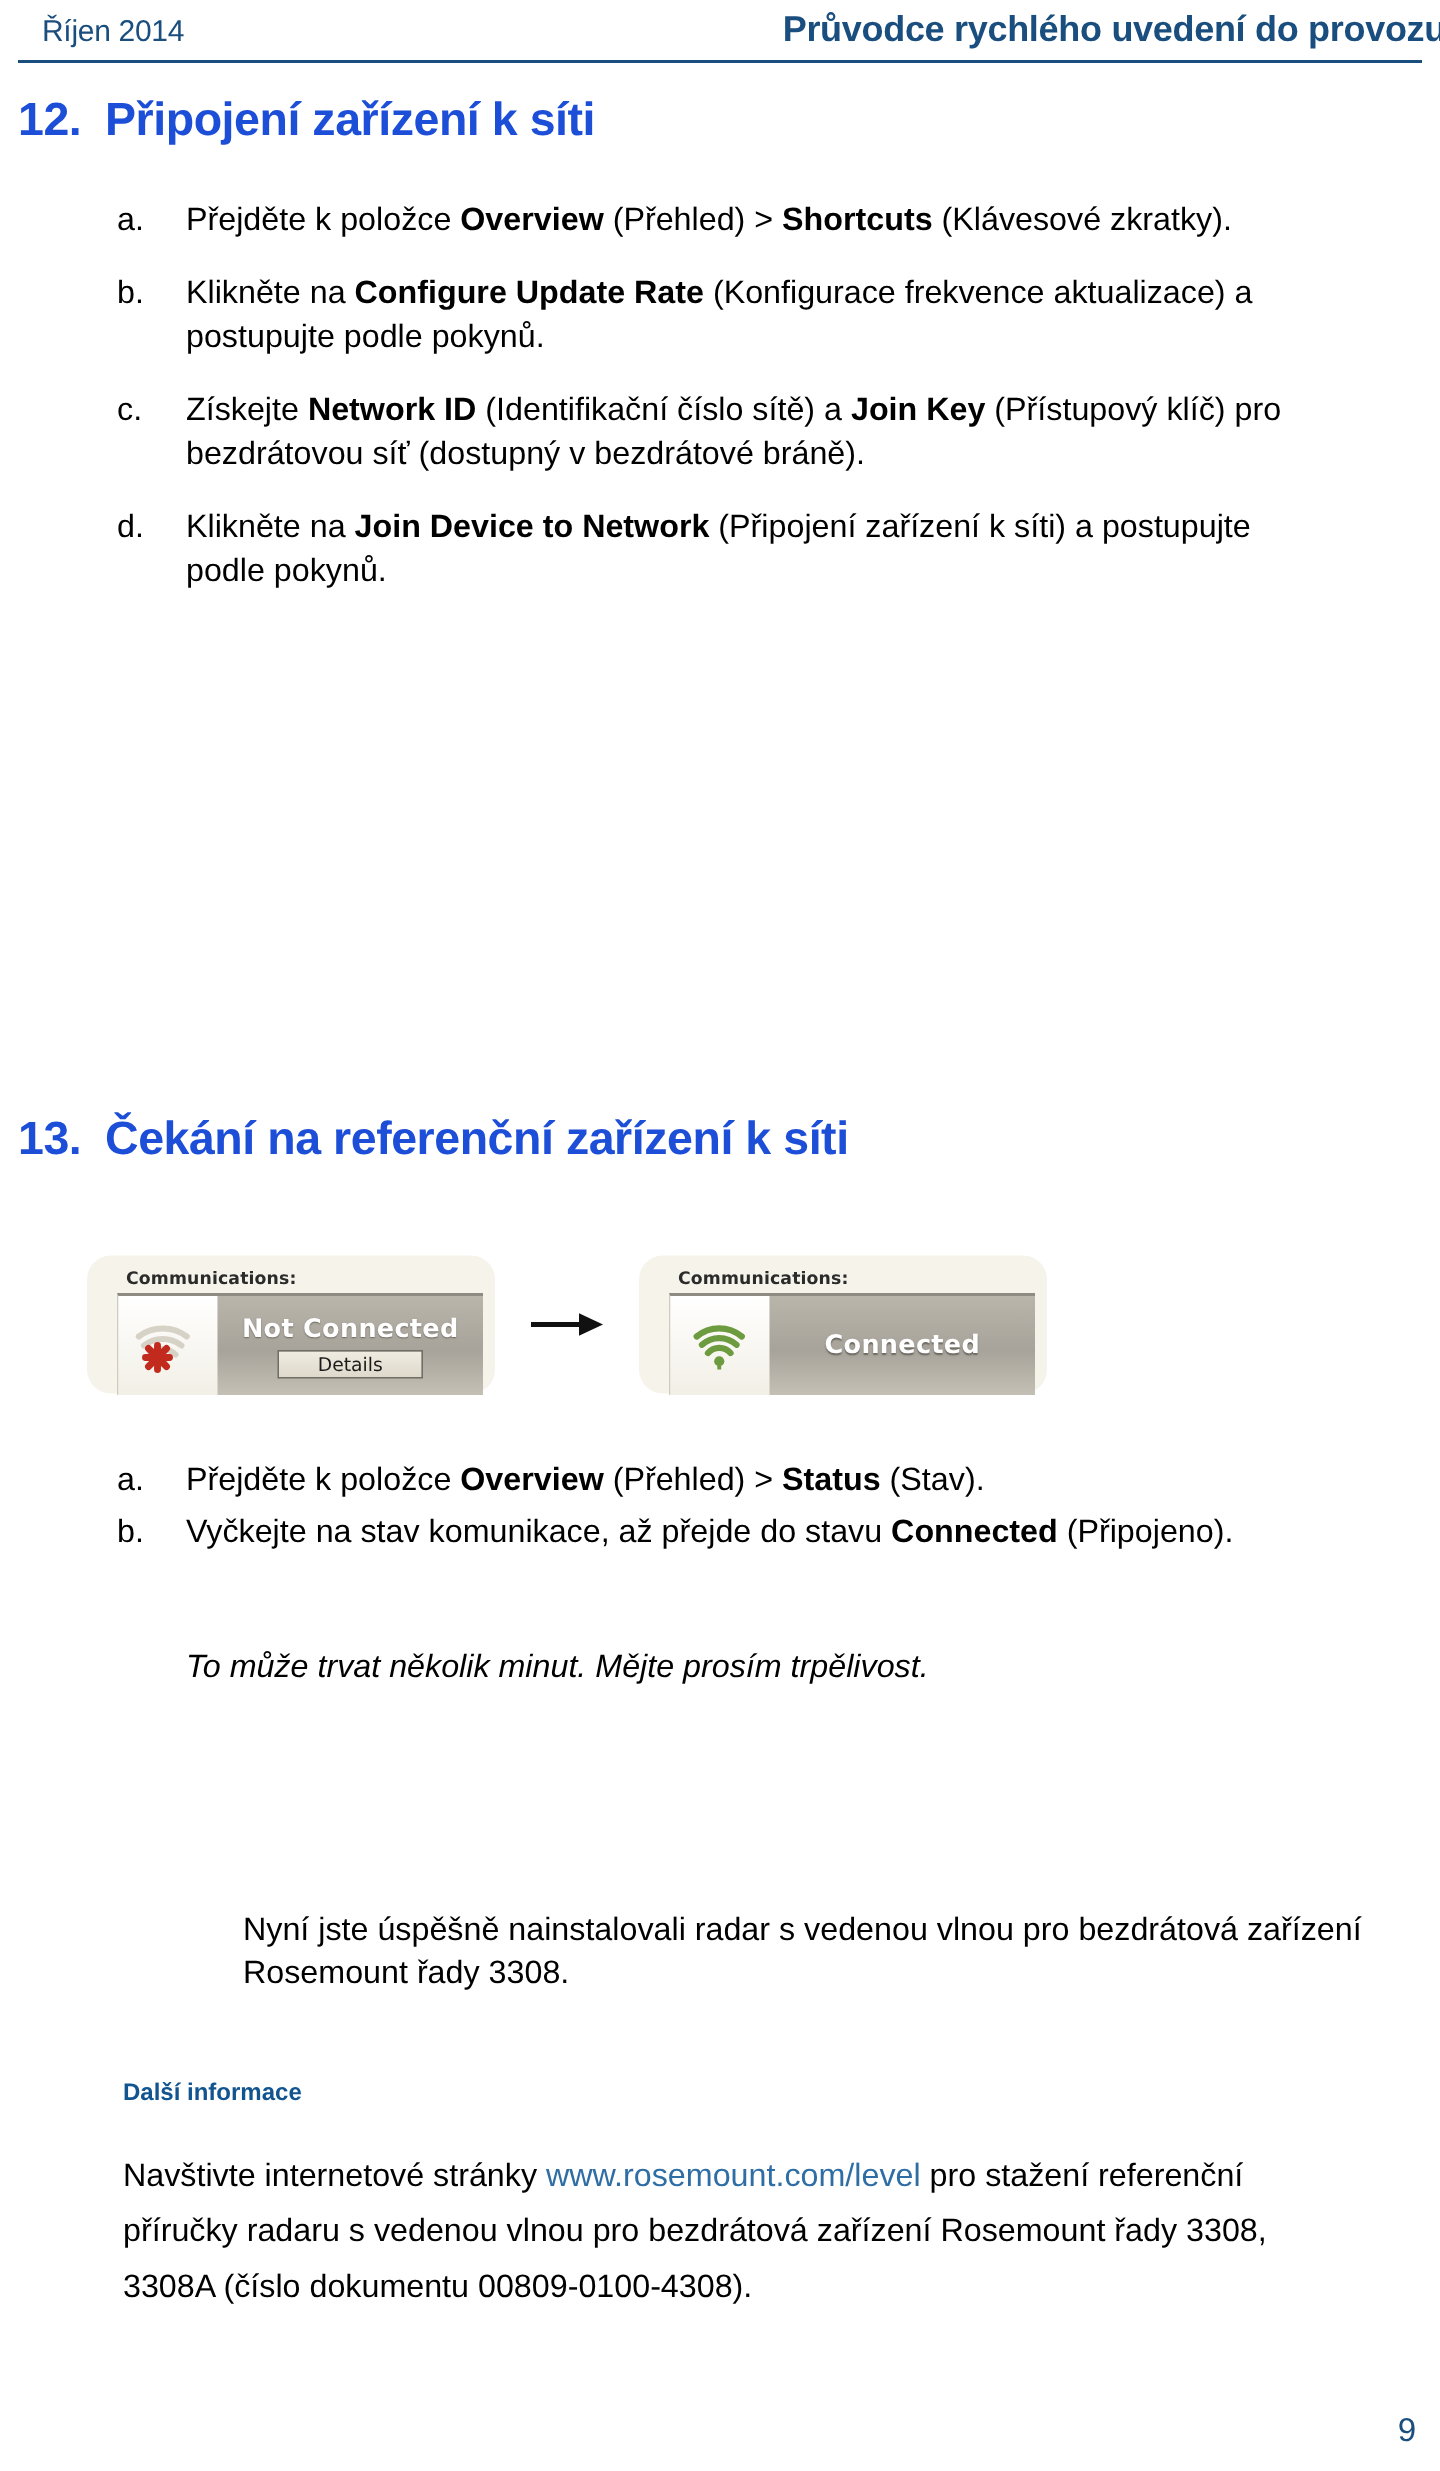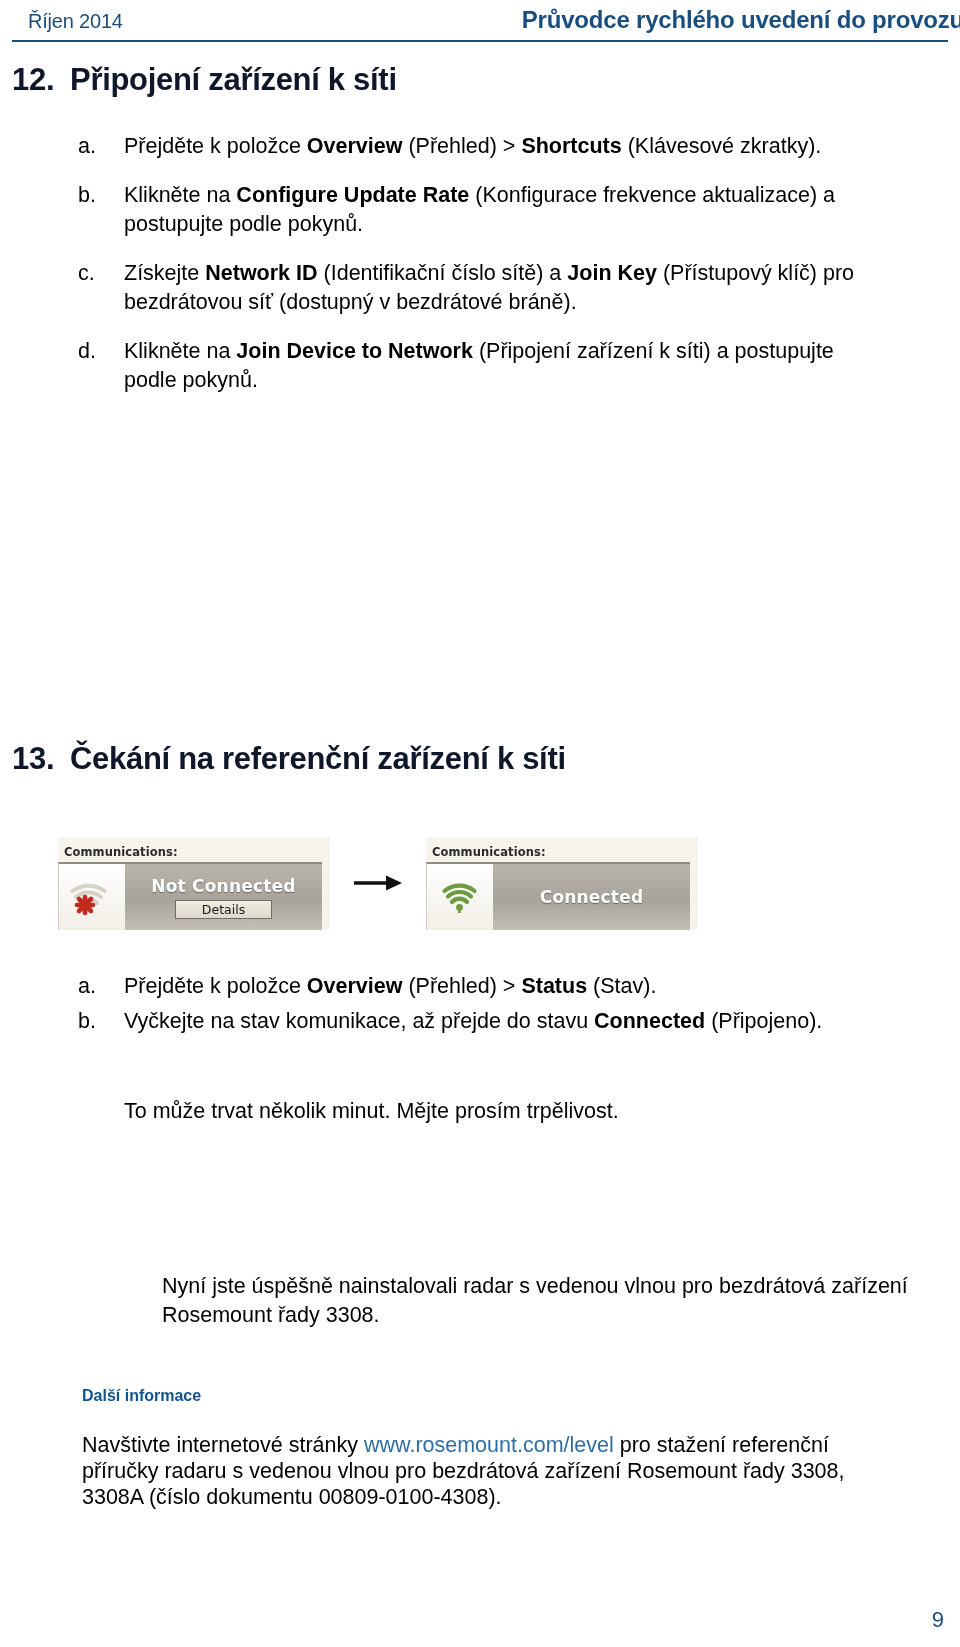--- a/index.html
+++ b/index.html
@@ -43,21 +43,21 @@
     top: 40px;
     width: 936px;
     height: 2px;
     background: #1a4e7e;
   }
 
   
   .section-heading {
     position: absolute;
     left: 12px;
-    color: #0f172a;
+    color: #1d4ed8;
     font-weight: bold;
     font-size: 31px;
     letter-spacing: -0.3px;
     white-space: nowrap;
   }
   .section-heading .sec-num {
     display: inline-block;
     min-width: 58px;
   }
 
@@ -92,37 +92,38 @@
   #list-13 .step { margin-bottom: 6px; }
 
   
   .body-para {
     position: absolute;
     left: 124px;
     width: 760px;
     font-size: 21.5px;
     line-height: 29px;
   }
-  #note-patience { top: 1097px; }
+  #note-patience { top: 1097px; font-style: italic; }
   #para-success  { top: 1272px; margin-left: 38px; }
 
   
   #figure-connection {
     position: absolute;
     left: 58px;
     top: 833px;
     width: 640px;
     height: 100px;
     display: flex;
     align-items: center;
   }
   .status-panel {
     background: #f6f3ea;
-    padding: 6px 8px 8px 0;
+    padding: 6px 8px 8px 20px;
     box-sizing: border-box;
+    border-radius: 16px;
   }
   .panel-left  { width: 272px; height: 92px; }
   .panel-right { width: 272px; height: 92px; }
   .panel-caption {
     font-family: "DejaVu Sans", sans-serif;
     font-size: 11.5px;
     font-weight: bold;
     color: #2b2b2b;
     margin: 2px 0 3px 6px;
     letter-spacing: 0.1px;
@@ -185,21 +186,21 @@
     font-weight: bold;
     font-size: 16px;
     text-align: center;
   }
   #more-info-para {
     position: absolute;
     left: 82px;
     top: 1432px;
     width: 800px;
     font-size: 21.5px;
-    line-height: 26px;
+    line-height: 37px;
   }
   #more-info-para .weblink {
     color: #2f6ea5;
   }
 
   
   #page-number {
     position: absolute;
     right: 16px;
     bottom: 14px;

